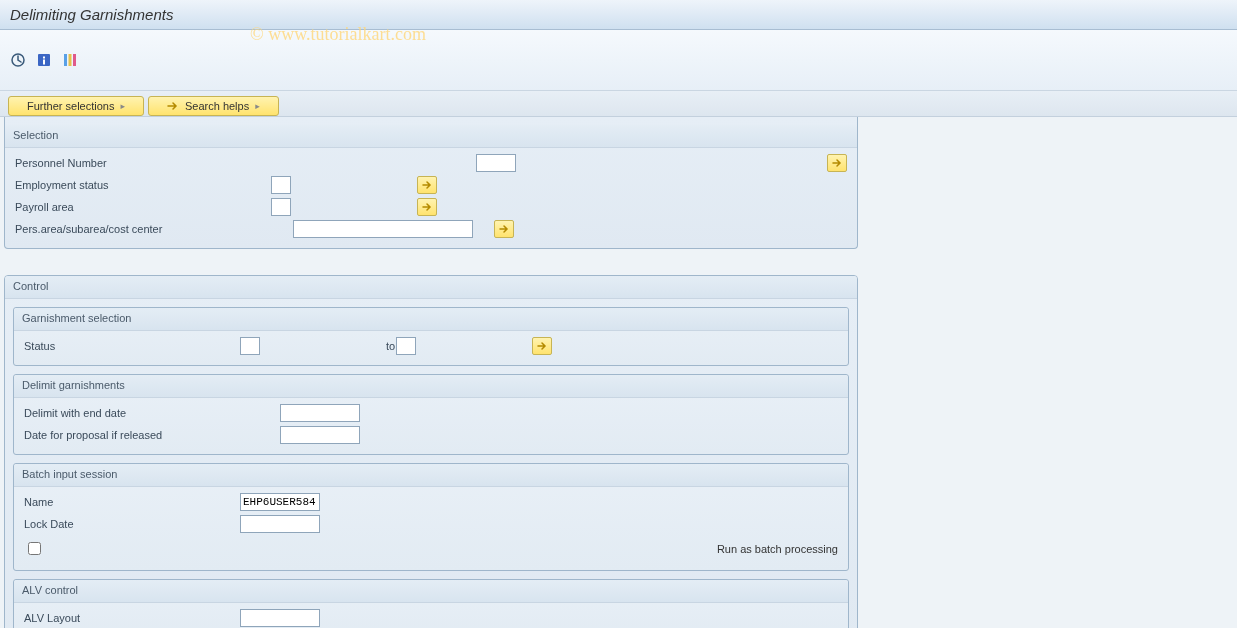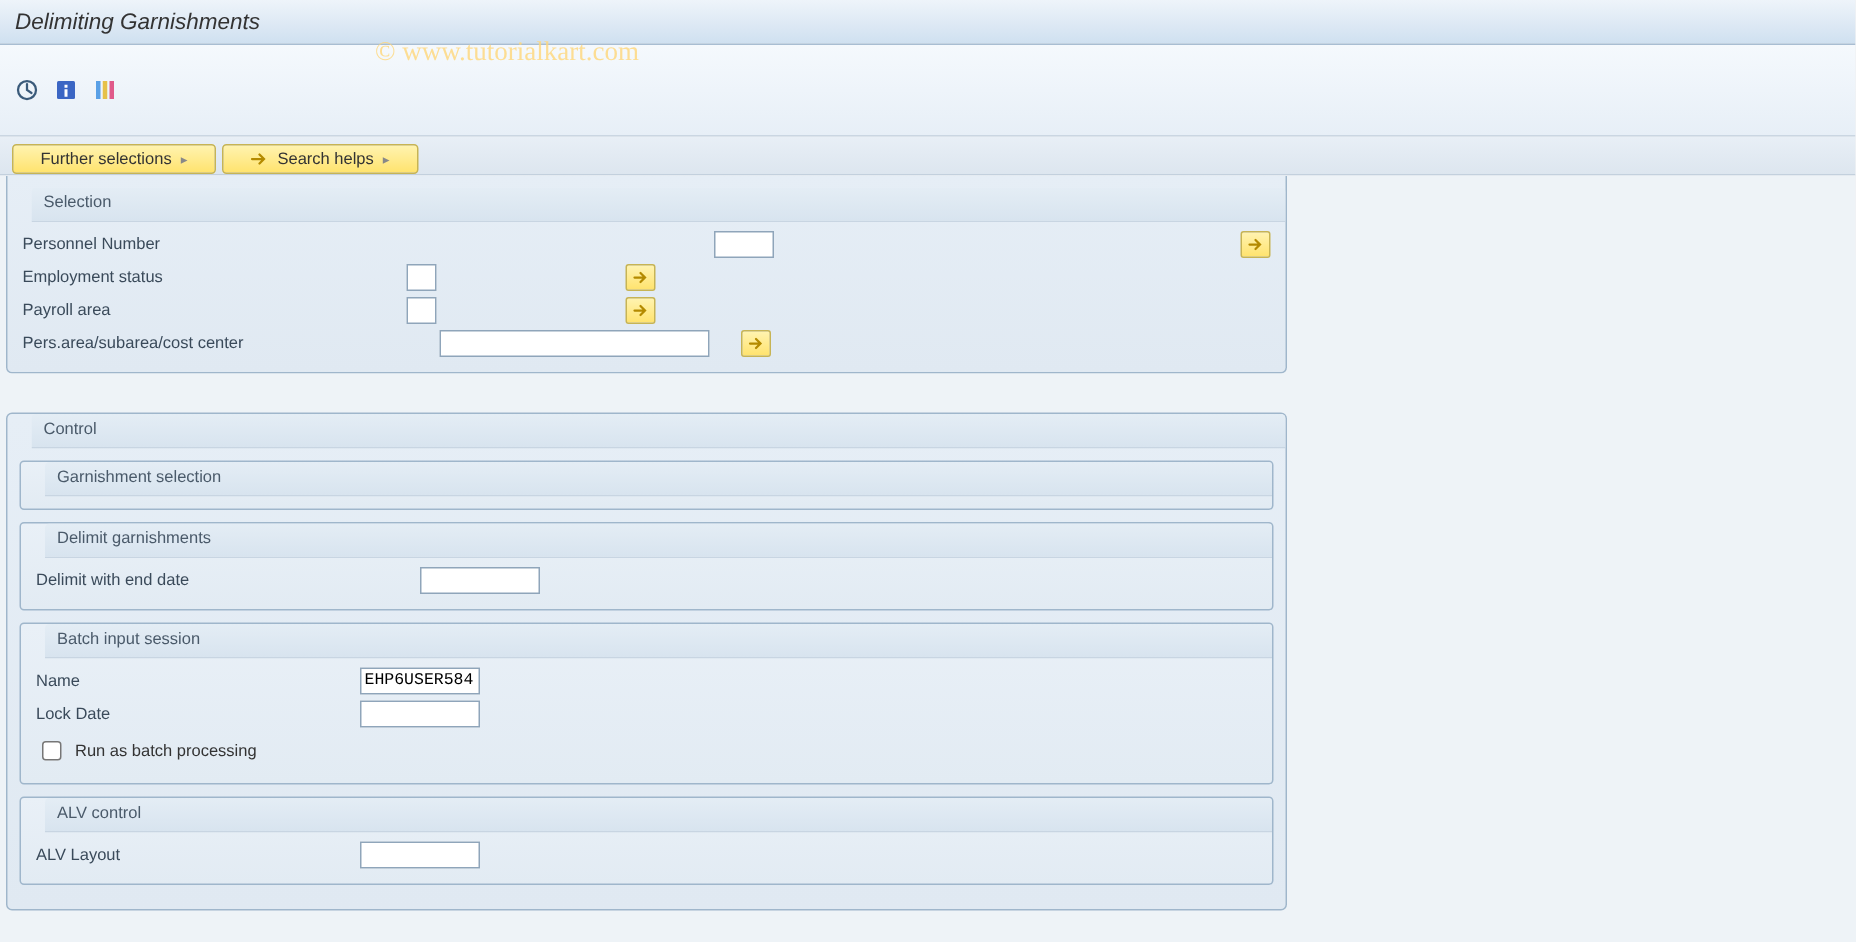--- a/index.html
+++ b/index.html
@@ -78,21 +78,20 @@
      background: linear-gradient(#e9f0f7, #e2ebf3);
      margin: 8px 8px 8px 8px;
      border-radius: 3px;
      padding: 0 0 8px 0;
   }
   .group > .legend, .group-inner > .legend {
     padding: 4px 8px 6px 8px; font-size: 11px; color: #4a5a6a;
     border-bottom: 1px solid #c8d5e2;
     background: linear-gradient(#e4edf5, #d8e4ef);
     border-radius: 3px 3px 0 0;
-    margin-left: 16px;
   }
   .group.no-legend { padding-top: 8px; }
 
   .form-row {
     display: flex; align-items: center; padding: 2px 10px;
     gap: 6px;
   }
   .form-label { width: 250px; color: #3a4a5a; }
   .form-label.inner { width: 210px; }
   input[type="text"].field {
@@ -117,21 +116,21 @@
     cursor: pointer;
     margin-left: 100px;
   }
   .arrow-right-icon {
     width: 10px; height: 10px;
   }
 
   .to-label { width: 60px; text-align: left; color: #3a4a5a; padding: 0 4px 0 60px; }
 
   .checkbox-row {
-    display: flex; align-items: center; gap: 6px; padding: 4px 10px;
+    display: flex; align-items: center; gap: 6px; padding: 4px 10px; justify-content: space-between;
   }
   input[type="checkbox"].cb { width: 13px; height: 13px; }
 
   .top-container {
     width: 854px; margin: 0 0 0 4px;
   }
   .readonly-like { font-family: Consolas, 'Courier New', monospace; font-size:11px;}
 
   .icon-svg { width: 16px; height: 16px; }
 
@@ -226,26 +225,41 @@
       </div>
     </div>
 
     <div style="height:12px;"></div>
 
     <div class="group">
       <div class="legend">Control</div>
 
       <div class="group-inner">
         <div class="legend">Garnishment selection</div>
+        <div class="form-row" style="margin-top:4px;">
+          <span class="form-label inner">Status</span>
+          <input type="text" class="field w20" value="" style="">
+          <span class="to-label" style="padding-left:120px; width:100px;">to</span>
+          <input type="text" class="field w20" value="" style="">
+          <div class="range-btn" style="margin-left:110px;">
+            <svg class="arrow-right-icon" viewBox="0 0 10 10">
+                <path d="M1 5 L7 5 M5 2 L8 5 L5 8" fill="none" stroke="#b48a00" stroke-width="1.5" stroke-linecap="round"></path>
+              </svg>
+          </div>
+        </div>
       </div>
 
       <div class="group-inner">
         <div class="legend">Delimit garnishments</div>
         <div class="form-row" style="margin-top:4px;">
           <span class="form-label">Delimit with end date</span>
+          <input type="text" class="field w80" value="" style="">
+        </div>
+        <div class="form-row">
+          <span class="form-label">Date for proposal if released</span>
           <input type="text" class="field w80" value="" style="">
         </div>
       </div>
 
       <div class="group-inner">
         <div class="legend">Batch input session</div>
         <div class="form-row" style="margin-top:4px;">
           <span class="form-label inner">Name</span>
           <input type="text" class="field w80 readonly-like" value="EHP6USER584" style="">
         </div>

